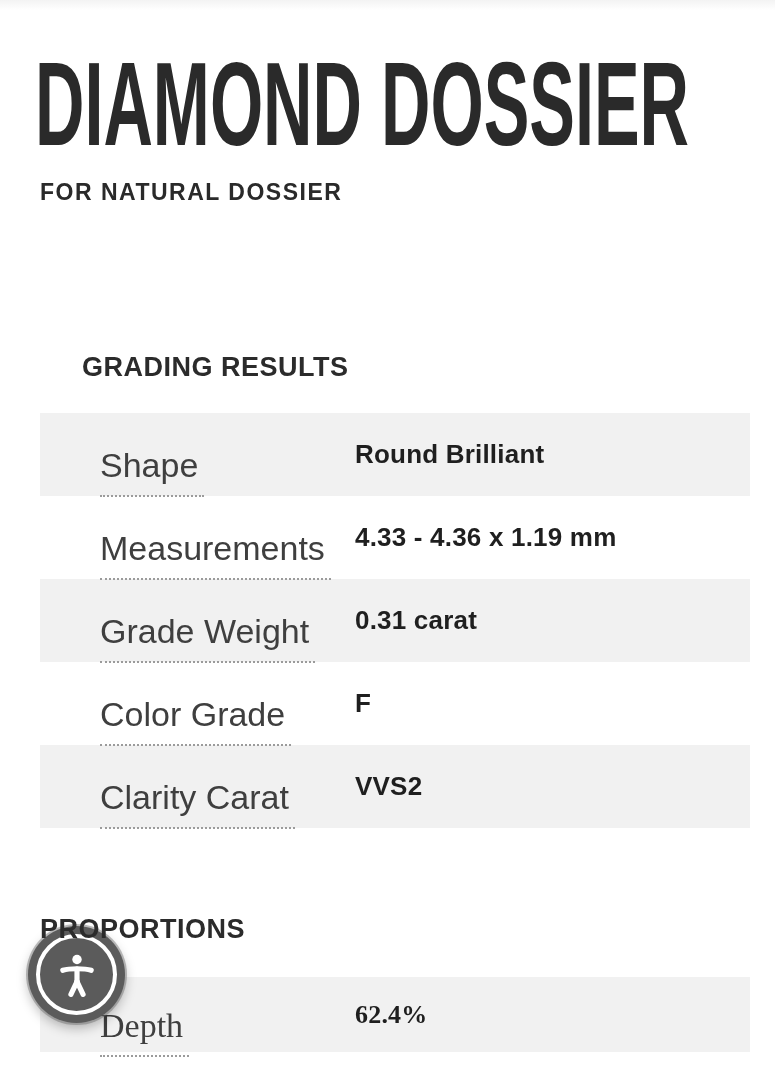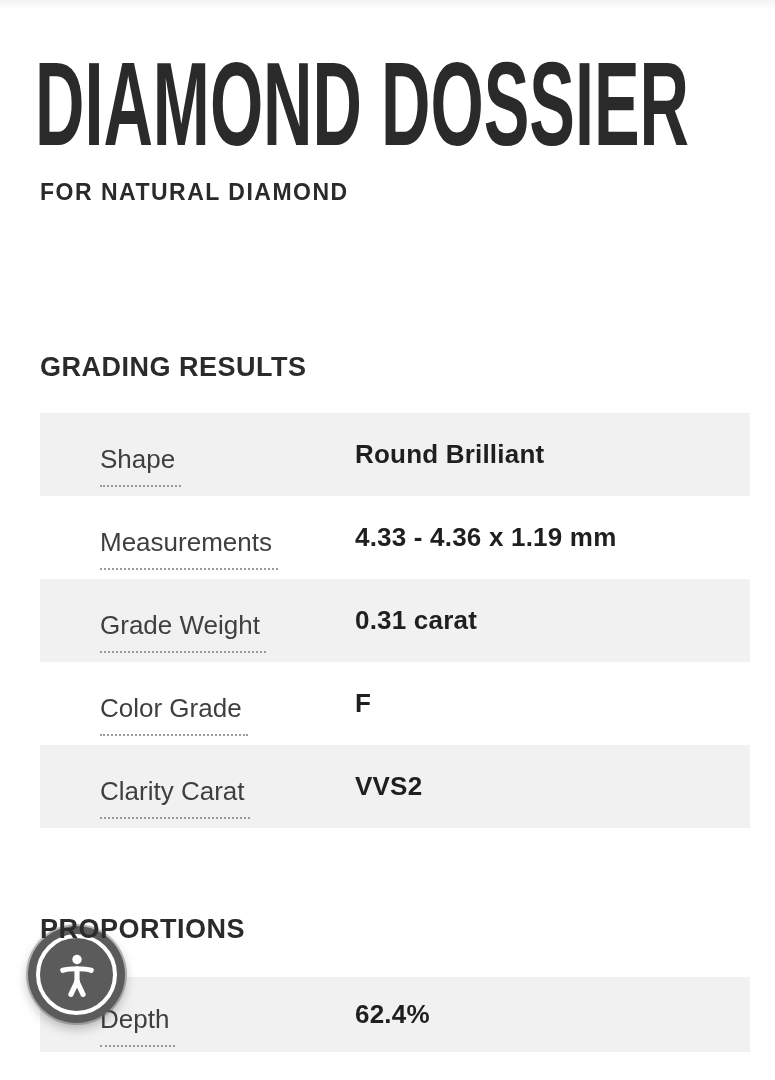--- a/index.html
+++ b/index.html
@@ -41,51 +41,51 @@
   
   .section-heading {
     position: absolute;
     left: 40px;
     font-size: 27px;
     font-weight: bold;
     letter-spacing: 0.5px;
     color: #2b2b2b;
     z-index: 3;
   }
-  .heading-grading { top: 352px; }
+  .heading-grading { top: 352px; margin-left: 42px; }
   .heading-proportions { top: 914px; }
 
   
   .table {
     position: absolute;
     left: 40px;
     width: 710px;
     z-index: 0;
   }
   .table-grading { top: 413px; }
   .table-proportions { top: 977px; }
 
   .row {
     display: flex;
     align-items: center;
     height: 83px;
   }
   .table-grading .row:nth-child(odd) { background: #f1f1f1; }
-  .table-proportions .row { background: #f1f1f1; height: 75px; }
+  .table-proportions .row { background: #f1f1f1; height: 75px; font-family: Liberation Serif, serif; }
 
   .cell-label {
     flex: 0 0 255px;
     padding-left: 60px;
     box-sizing: content-box;
   }
   .label-term {
     position: relative;
-    top: 11px;
+    top: 17px;
     display: inline-block;
-    font-size: 26px;
+    font-size: 34px;
     color: #3f3f3f;
     padding-bottom: 10px;
     padding-right: 6px;
     border-bottom: 2px dotted #9b9b9b;
     cursor: help;
   }
   .cell-value {
     font-size: 26px;
     font-weight: bold;
     color: #1f1f1f;
@@ -115,21 +115,21 @@
     border-radius: 50%;
   }
   .a11y-person { width: 54px; height: 54px; display: block; }
 </style>
 </head>
 <body>
 
 <div class="page">
 
   <div class="doc-title">DIAMOND DOSSIER</div>
-  <div class="doc-subtitle">FOR NATURAL DIAMOND</div>
+  <div class="doc-subtitle">FOR NATURAL DOSSIER</div>
 
   <div class="section-heading heading-grading">GRADING RESULTS</div>
 
   <div class="table table-grading">
     <div class="row">
       <div class="cell-label">
         <span class="label-term">Shape</span>
       </div>
       <div class="cell-value">Round Brilliant</div>
     </div>

